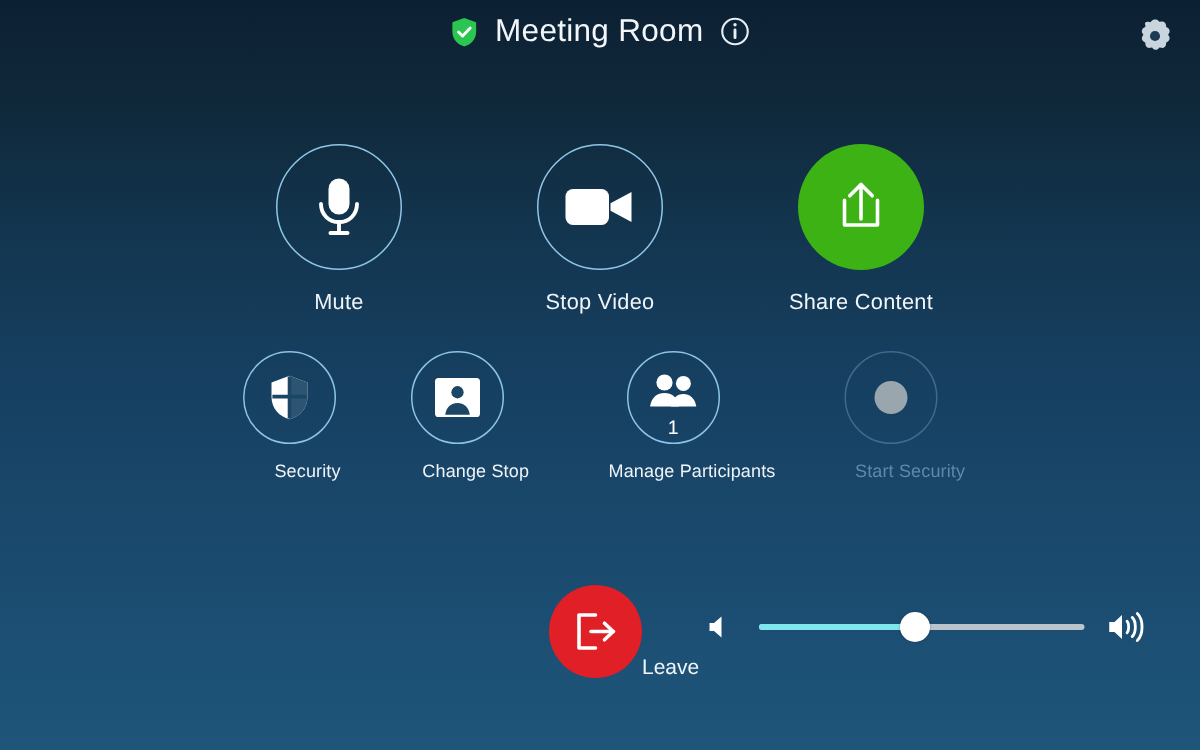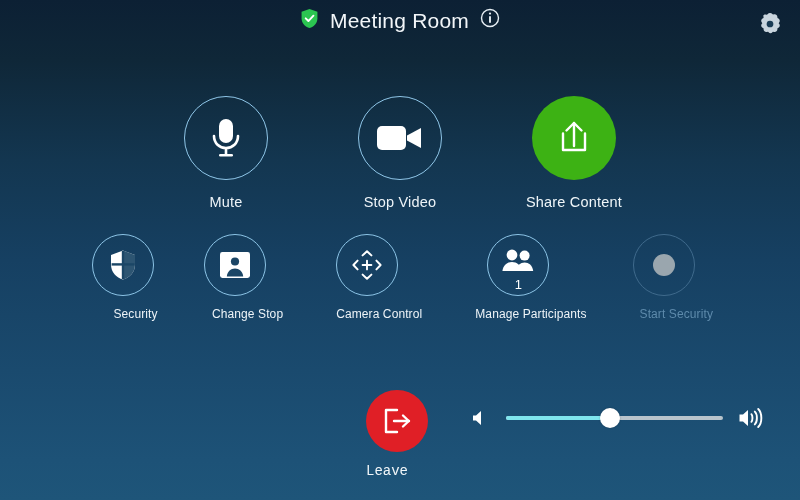--- a/index.html
+++ b/index.html
@@ -46,20 +46,21 @@
     top: 0; left: 0;
     width: 800px;
     height: 46px;
   }
 
   .header-center {
     position: absolute;
     left: 0; right: 0;
     top: 8px;
     display: flex;
+    align-items: center;
     justify-content: center;
     gap: 11px;
   }
 
   .shield-ok {
     width: 19px; height: 21px;
     display: block;
   }
 
   .meeting-title {
@@ -180,27 +181,27 @@
     left: 0;
     width: 800px;
     height: 100px;
   }
 
   .leave {
     position: absolute;
     left: 366px;
     top: 0;
     display: flex;
-    flex-direction: column;
-    align-items: flex-start;
+    flex-direction: row;
+    align-items: flex-end;
     background: none;
     border: none;
     padding: 0;
     cursor: pointer;
-    font-family: Liberation Mono, monospace;
+    font-family: Liberation Sans, sans-serif;
   }
   .leave-circle {
     width: 62px; height: 62px;
     border-radius: 50%;
     background: #e01f26;
     display: flex;
     align-items: center;
     justify-content: center;
   }
   .leave-label {
@@ -349,34 +350,20 @@
           <svg width="34" height="28" viewBox="0 0 34 28">
             <rect x="2" y="1" width="30" height="26" rx="2.4" fill="#ffffff"></rect>
             <circle cx="17" cy="10.5" r="4.1" fill="#1b4666"></circle>
             <path d="M8.8 25.5 C9.4 20.4 12.8 17.6 17 17.6 C21.2 17.6 24.6 20.4 25.2 25.5 Z" fill="#1b4666"></path>
           </svg>
         </span>
         <span class="ctl-label">Change Stop</span>
       </button>
     </div>
 
-    <div class="ctl-slot">
-      <button class="ctl">
-        <span class="ctl-circle">
-          <svg width="36" height="36" viewBox="0 0 36 36">
-            <path d="M13.6 8.4 L18 4.2 L22.4 8.4" stroke="#ffffff" stroke-width="2" fill="none" stroke-linecap="round" stroke-linejoin="round"></path>
-            <path d="M13.6 27.6 L18 31.8 L22.4 27.6" stroke="#ffffff" stroke-width="2" fill="none" stroke-linecap="round" stroke-linejoin="round"></path>
-            <path d="M8.6 13.6 L4.4 18 L8.6 22.4" stroke="#ffffff" stroke-width="2" fill="none" stroke-linecap="round" stroke-linejoin="round"></path>
-            <path d="M27.4 13.6 L31.6 18 L27.4 22.4" stroke="#ffffff" stroke-width="2" fill="none" stroke-linecap="round" stroke-linejoin="round"></path>
-            <path d="M18 13.6 V22.4 M13.6 18 H22.4" stroke="#ffffff" stroke-width="1.9" stroke-linecap="round"></path>
-          </svg>
-        </span>
-        <span class="ctl-label">Camera Control</span>
-      </button>
-    </div>
 
     <div class="ctl-slot">
       <button class="ctl">
         <span class="ctl-circle">
           <svg width="38" height="26" viewBox="0 0 38 26" style="margin-bottom:9px">
             <circle cx="13" cy="7" r="5.4" fill="#ffffff"></circle>
             <path d="M3.4 23 C4.2 16.8 8.2 14 13 14 C17.8 14 21.8 16.8 22.6 23 Z" fill="#ffffff"></path>
             <circle cx="25.6" cy="7.6" r="5" fill="#ffffff"></circle>
             <path d="M17.2 23 C18 17.4 21.4 14.6 25.6 14.6 C29.8 14.6 33.4 17.4 34.2 23 Z" fill="#ffffff"></path>
           </svg>

